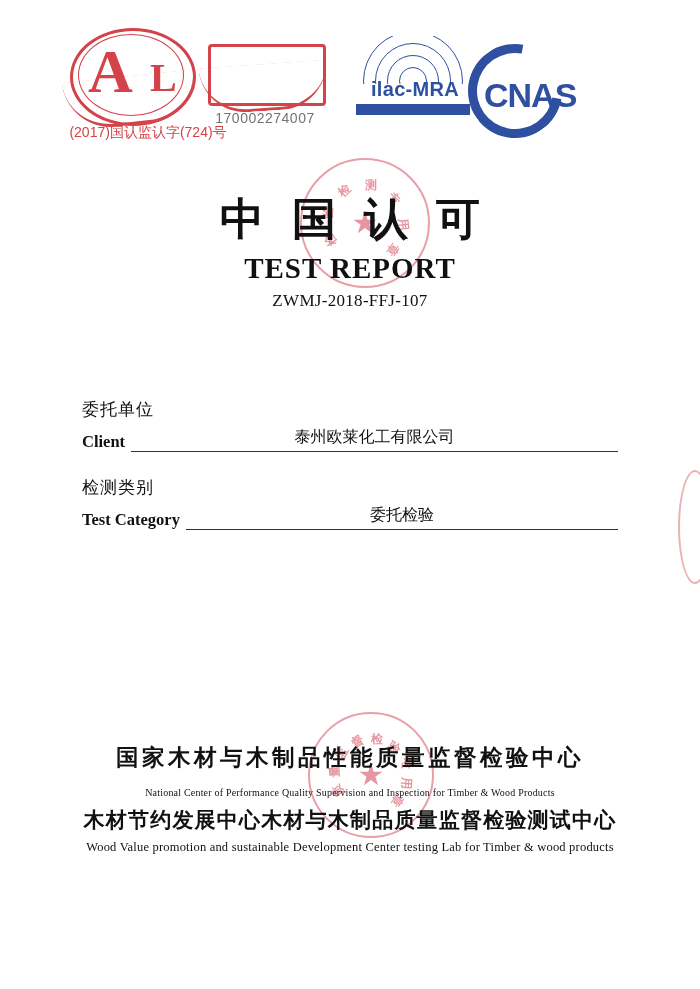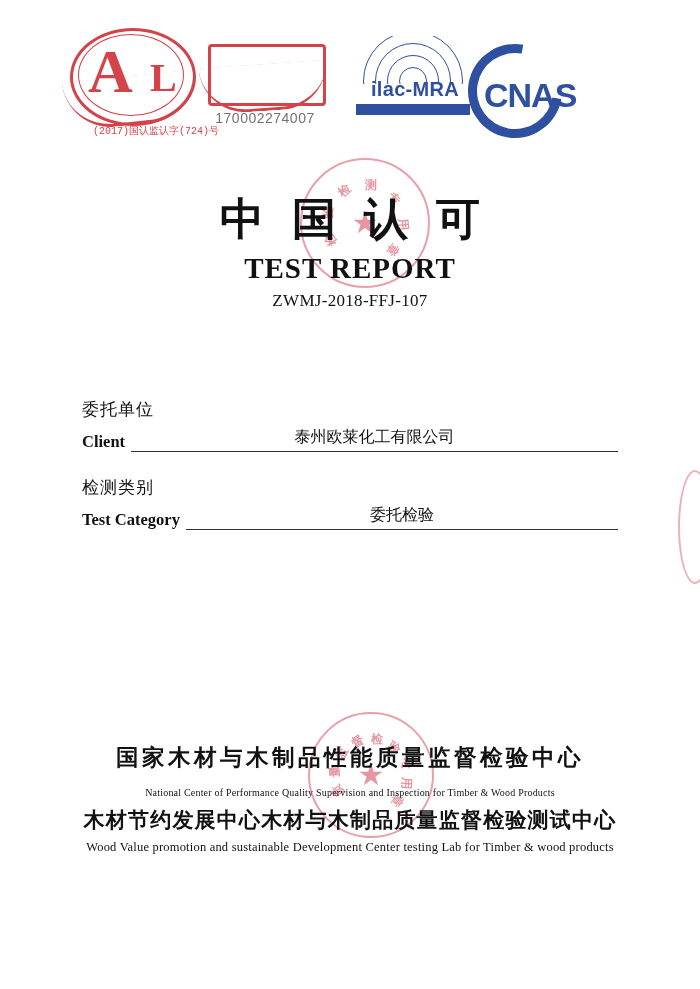--- a/index.html
+++ b/index.html
@@ -72,26 +72,26 @@
   .cal-swoosh {
     position: absolute;
     left: 6px; top: 48px;
     width: 132px; height: 46px;
     border-bottom: 3px solid #d4424a;
     border-radius: 0 0 70px 70px;
     transform: rotate(-6deg);
   }
   .cal-caption {
     position: absolute;
-    left: 8px; top: 96px;
+    left: 0px; top: 96px;
     width: 180px;
     text-align: center;
-    font-size: 10px;
+    font-size: 14px;
     color: #d4424a;
-    font-family: Liberation Mono, monospace;
+    font-family: Liberation Sans, sans-serif;
     white-space: nowrap;
   }
 
   
   .cma-mark {
     position: absolute;
     left: 200px;
     top: 22px;
     width: 130px;
     height: 110px;

